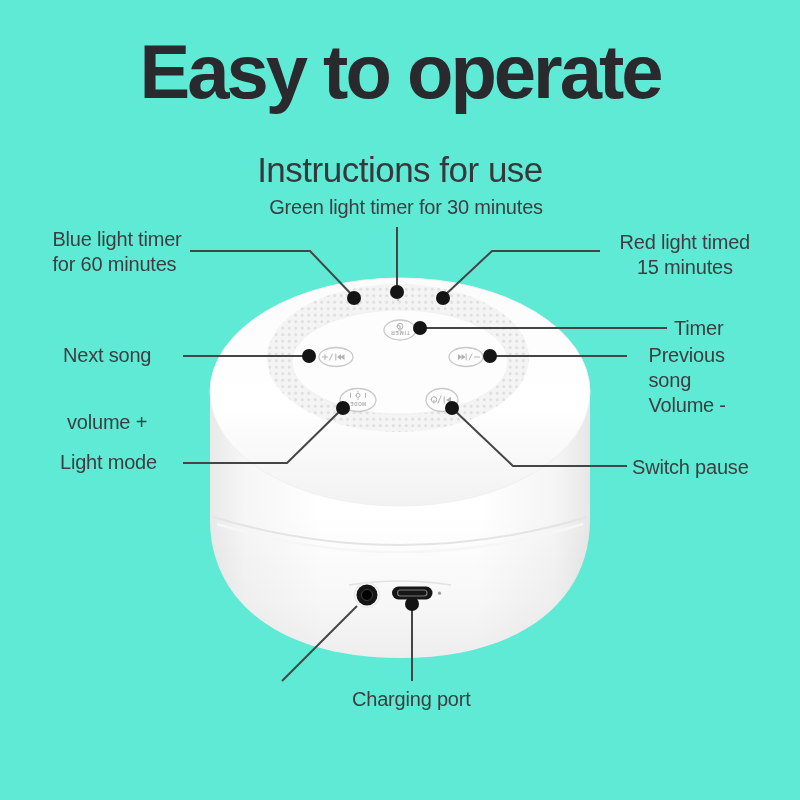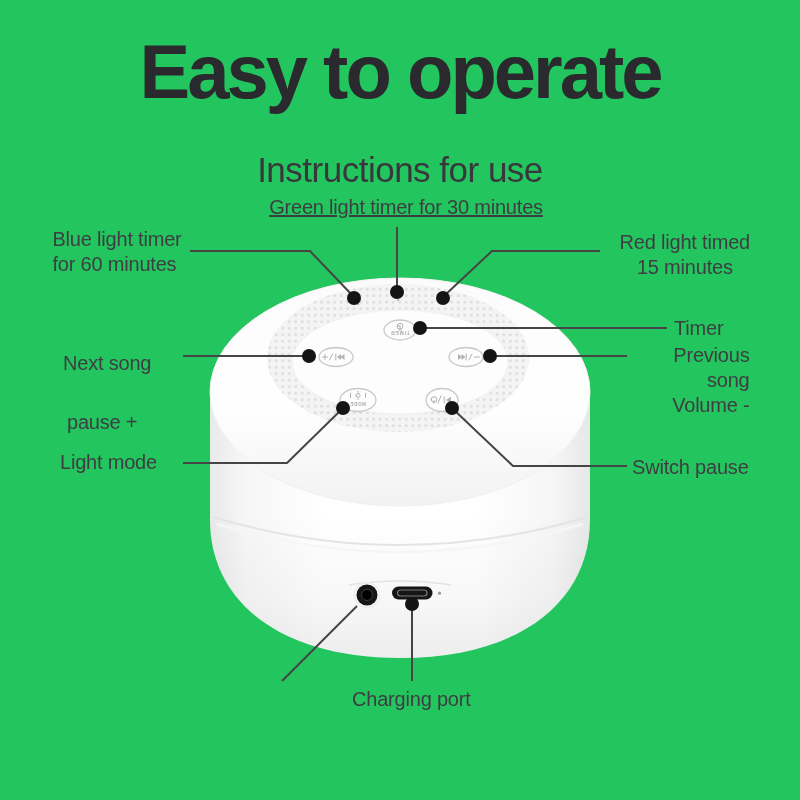--- a/index.html
+++ b/index.html
@@ -1,37 +1,37 @@
 <!DOCTYPE html>
 <html><head>
 <meta charset="utf-8">
 <style>
   html,body{margin:0;padding:0;background:#ffffff;}
   .page{
-    position:relative;width:800px;height:800px;background:#22c55e;overflow:hidden;
+    position:relative;width:800px;height:800px;background:#5eead4;overflow:hidden;
     font-family:"Liberation Sans", sans-serif;
   }
   .title{
     position:absolute;top:30px;left:0;width:100%;text-align:center;
     font-size:76px;font-weight:bold;letter-spacing:-3px;color:#2a2a2e;line-height:1.1;
   }
   .subtitle{
     position:absolute;top:118px;left:0;width:100%;text-align:center;
     font-size:35px;font-weight:normal;letter-spacing:-0.5px;color:#38383c;margin-top:32px;
   }
   .callout{
     position:absolute;font-size:20px;line-height:25px;color:#3e3e42;
     white-space:pre-line;letter-spacing:-0.2px;
   }
-  .label-green{left:406px;top:195px;transform:translateX(-50%);text-align:right;text-decoration:underline;}
+  .label-green{left:406px;top:195px;transform:translateX(-50%);text-align:right;}
   .label-blue{left:117px;top:227px;transform:translateX(-50%);text-align:left;}
   .label-red{right:50px;top:230px;text-align:center;}
-  .label-next{left:63px;top:343px;margin-top:8px;}
+  .label-next{left:63px;top:343px;}
   .label-timer{left:674px;top:316px;}
-  .label-prev{left:699px;top:343px;transform:translateX(-50%);text-align:right;}
+  .label-prev{left:699px;top:343px;transform:translateX(-50%);text-align:left;}
   .label-volplus{left:67px;top:410px;}
   .label-lightmode{left:60px;top:450px;}
   .label-switch{left:632px;top:455px;}
   .label-headphone{left:127px;top:668px;}
   .label-charging{left:352px;top:687px;}
   svg{position:absolute;left:0;top:0;}
   .leader{stroke:#454545;stroke-width:2;fill:none;}
   .dot{fill:#141414;}
   .btn{fill:#fdfdfd;stroke:#c9c9c9;stroke-width:1.3;}
   .glyph{stroke:#b2b2b2;stroke-width:1;fill:none;stroke-linecap:round;}
@@ -181,18 +181,18 @@
 
   <div class="callout label-green">Green light timer for 30 minutes</div>
   <div class="callout label-blue">Blue light timer
 for 60 minutes</div>
   <div class="callout label-red">Red light timed
 15 minutes</div>
   <div class="callout label-next">Next song</div>
   <div class="callout label-timer">Timer</div>
   <div class="callout label-prev">Previous song
 Volume -</div>
-  <div class="callout label-volplus">pause +</div>
+  <div class="callout label-volplus">volume +</div>
   <div class="callout label-lightmode">Light mode</div>
   <div class="callout label-switch">Switch pause</div>
   <div class="callout label-charging">Charging port</div>
 
 </div>
 
 </body></html>

